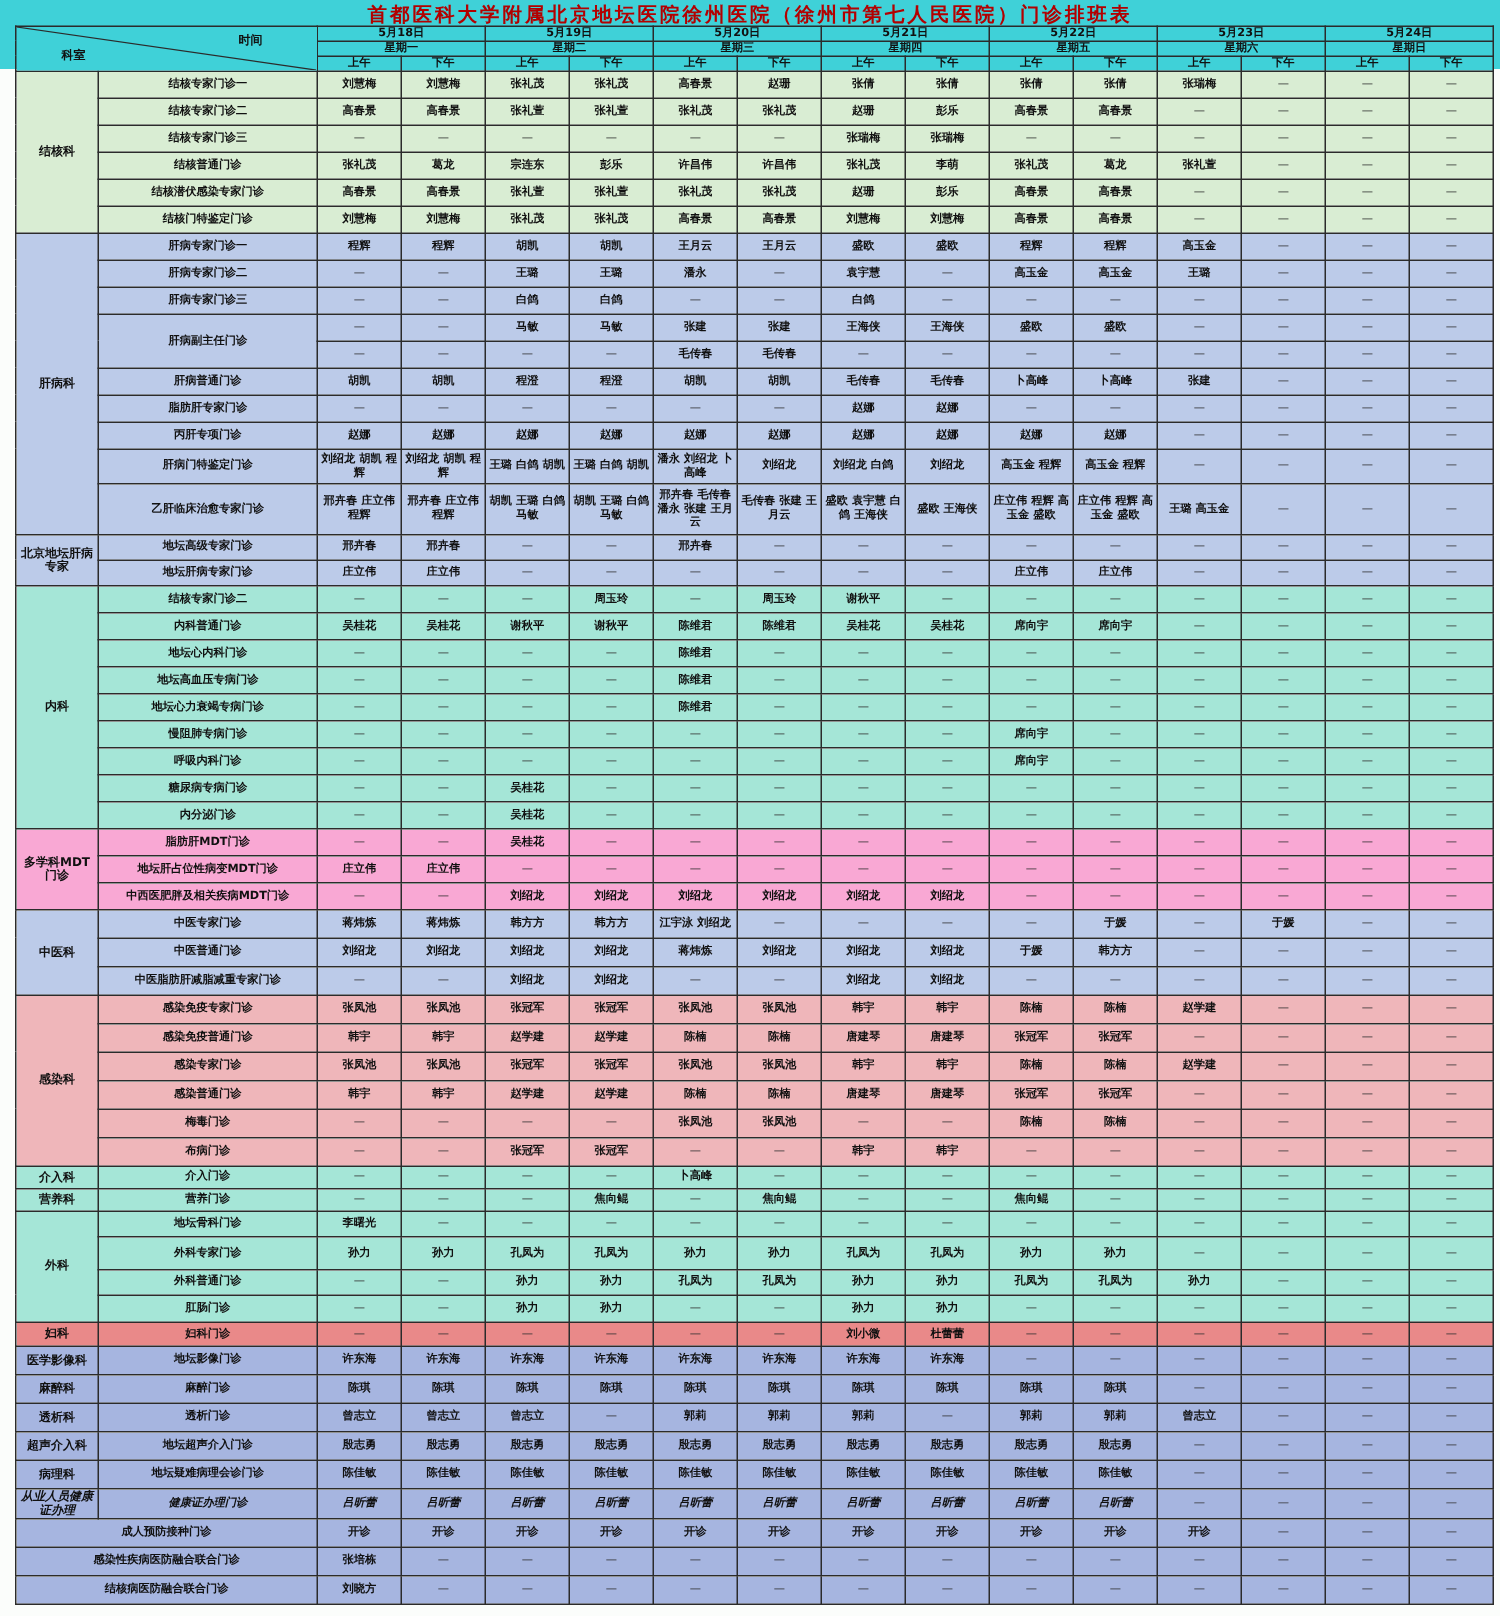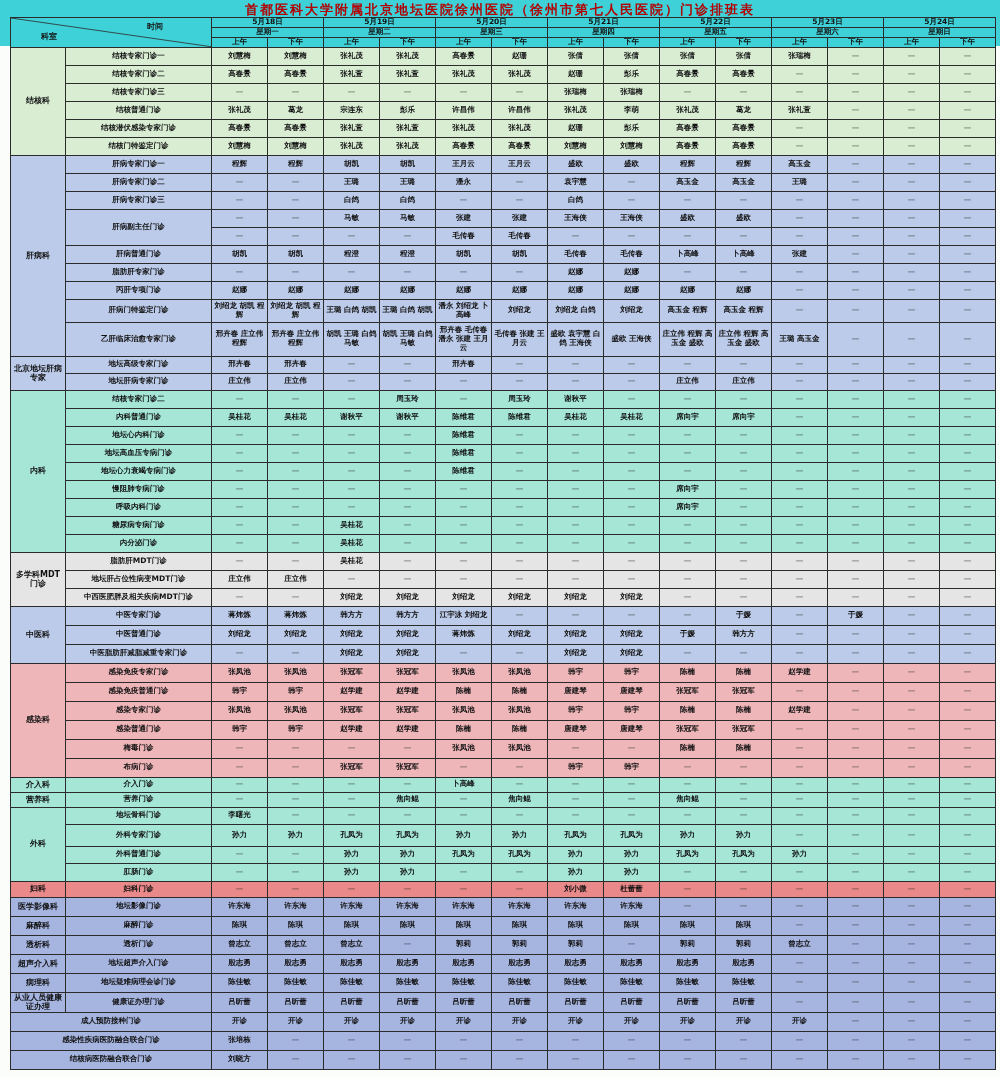--- a/index.html
+++ b/index.html
@@ -8,29 +8,29 @@
   .band{position:absolute;top:0;left:0;width:1000px;height:46px;background:#3fd1d8;}
   .title{position:absolute;top:1px;left:0;width:1000px;text-align:center;
          font-size:13px;font-weight:bold;color:#b30000;letter-spacing:2px;white-space:nowrap;}
   table{position:absolute;top:17px;left:10px;border-collapse:collapse;table-layout:fixed;}
   td{border:1px solid #2b2b2b;text-align:center;vertical-align:middle;padding:0 1px;
      font-size:7.5px;line-height:1.18;color:#111;overflow:hidden;word-break:break-all;}
   .hdr{background:#3fd1d8;font-weight:bold;}
   .diag{background:#3fd1d8;position:relative;padding:0;}
   .diag svg{position:absolute;top:0;left:0;width:100%;height:100%;}
   .diag .k{position:absolute;left:30px;bottom:5px;font-weight:bold;font-size:8px;margin-top:10px;}
-  .diag .t{position:absolute;right:48px;top:4px;font-weight:bold;font-size:8px;}
+  .diag .t{position:absolute;right:36px;top:4px;font-weight:bold;font-size:8px;}
   .dept{font-weight:bold;font-size:8px;}
   .rowlabel{font-weight:bold;}
   .name{font-weight:bold;}
   .dash{font-weight:normal;color:#333;}
   .c-green{background:#d9edd3;}
   .c-blue{background:#bccbe9;}
   .c-teal{background:#a5e6d7;}
-  .c-yellow{background:#e5e5e5;}
+  .c-yellow{background:#f9a8d4;}
   .c-pink{background:#efb6ba;}
   .c-red{background:#e98989;}
   .c-violet{background:#a6b5e0;}
 </style>
 </head>
 <body>
 
 <div class="band"></div>
 <div class="title">首都医科大学附属北京地坛医院徐州医院（徐州市第七人民医院）门诊排班表</div>
 
@@ -970,21 +970,21 @@
         <td class="c-violet name">陈佳敏</td>
         <td class="c-violet name">陈佳敏</td>
         <td class="c-violet name">陈佳敏</td>
         <td class="c-violet name">陈佳敏</td>
         <td class="c-violet name">陈佳敏</td>
         <td class="c-violet dash">—</td>
         <td class="c-violet dash">—</td>
         <td class="c-violet dash">—</td>
         <td class="c-violet dash">—</td>
       </tr>
-      <tr style="height: 19px;">
+      <tr style="height: 19px; font-style: italic;">
         <td class="dept c-violet" rowspan="1">从业人员健康证办理</td>
         <td class="rowlabel c-violet">健康证办理门诊</td>
         <td class="c-violet name">吕昕蕾</td>
         <td class="c-violet name">吕昕蕾</td>
         <td class="c-violet name">吕昕蕾</td>
         <td class="c-violet name">吕昕蕾</td>
         <td class="c-violet name">吕昕蕾</td>
         <td class="c-violet name">吕昕蕾</td>
         <td class="c-violet name">吕昕蕾</td>
         <td class="c-violet name">吕昕蕾</td>

